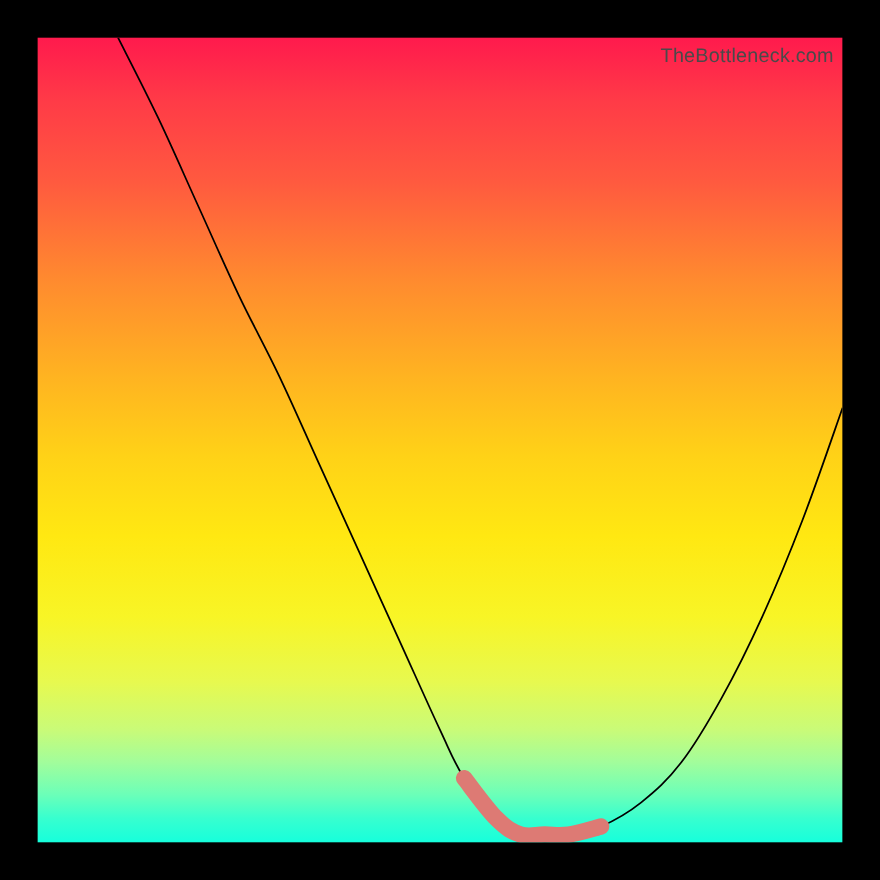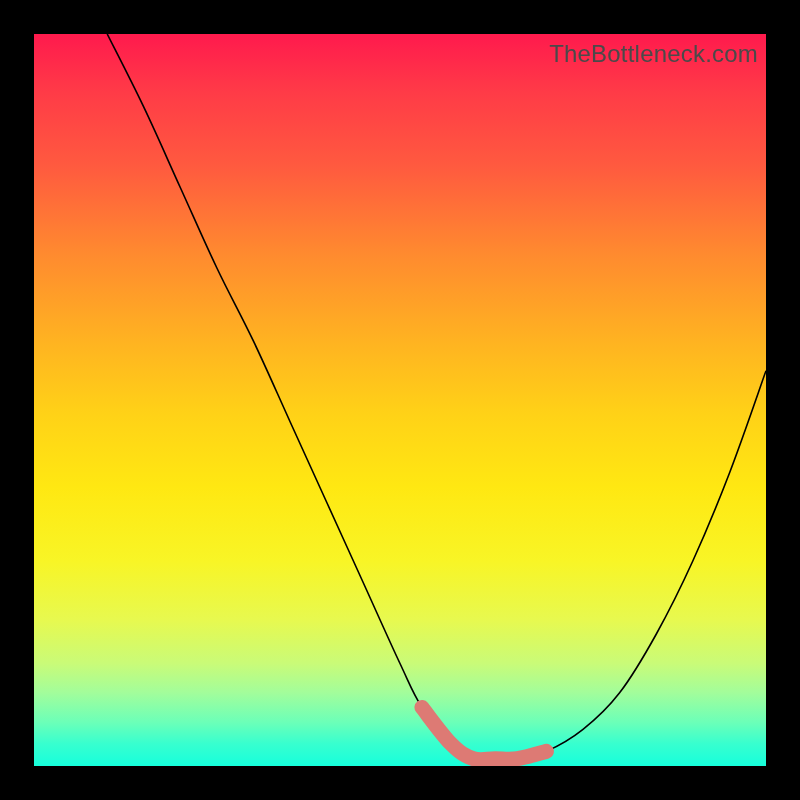--- a/index.html
+++ b/index.html
@@ -36,21 +36,21 @@
       #6cffb8 94%,
       #37ffcf 97%,
       #16ffdc 100%
     );
   }
   .watermark {
     position: absolute;
     top: 6px;
     right: 8px;
     font-family: Arial, Helvetica, sans-serif;
-    font-size: 24px;
+    font-size: 18px;
     color: #4a4a4a;
     font-weight: 500;
     letter-spacing: 0.2px;
   }
   svg.curve {
     position: absolute;
     left: 0; top: 0;
     width: 732px;
     height: 732px;
   }

